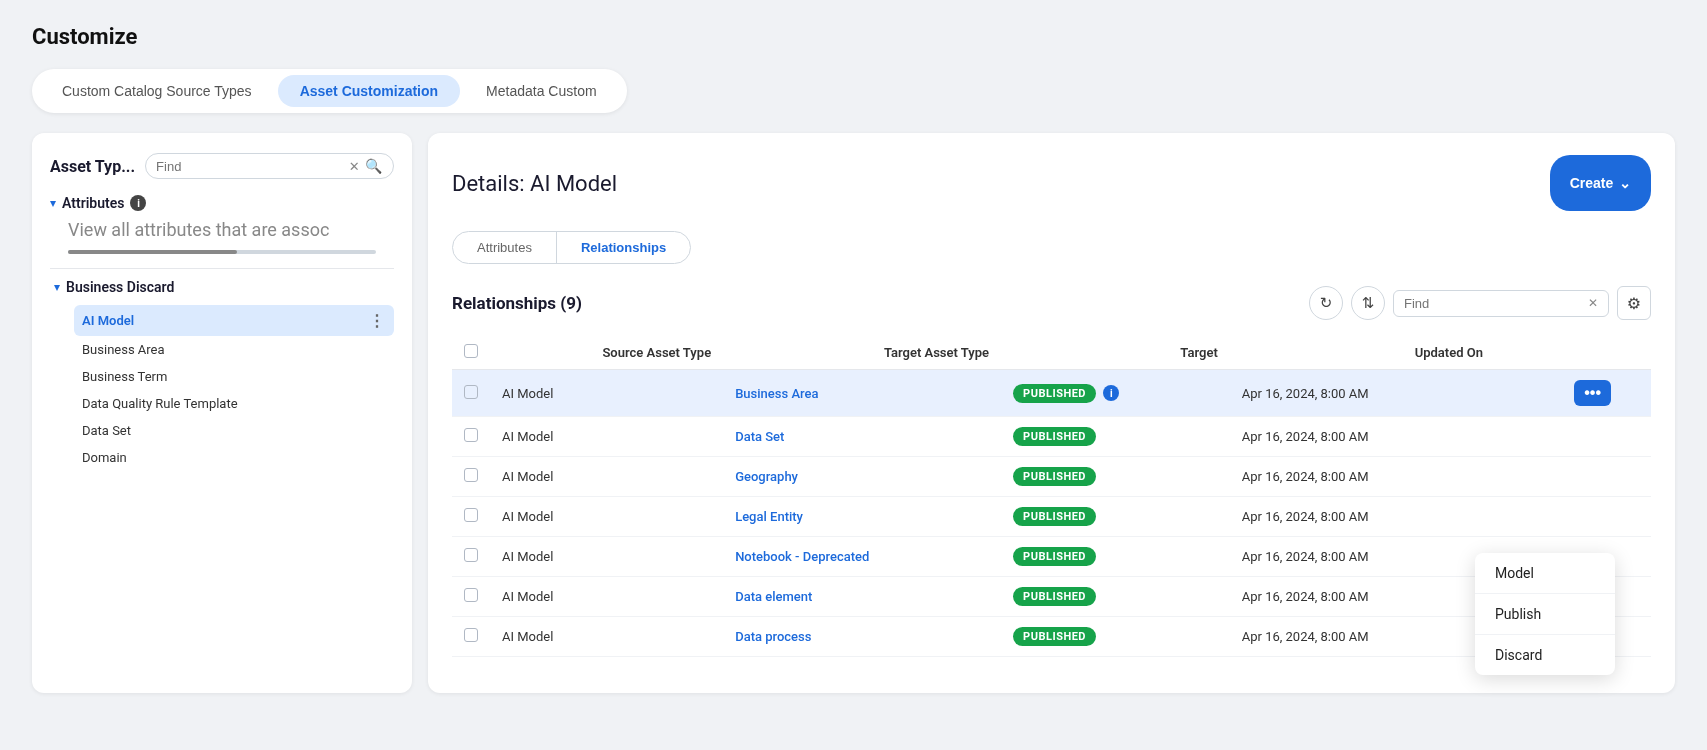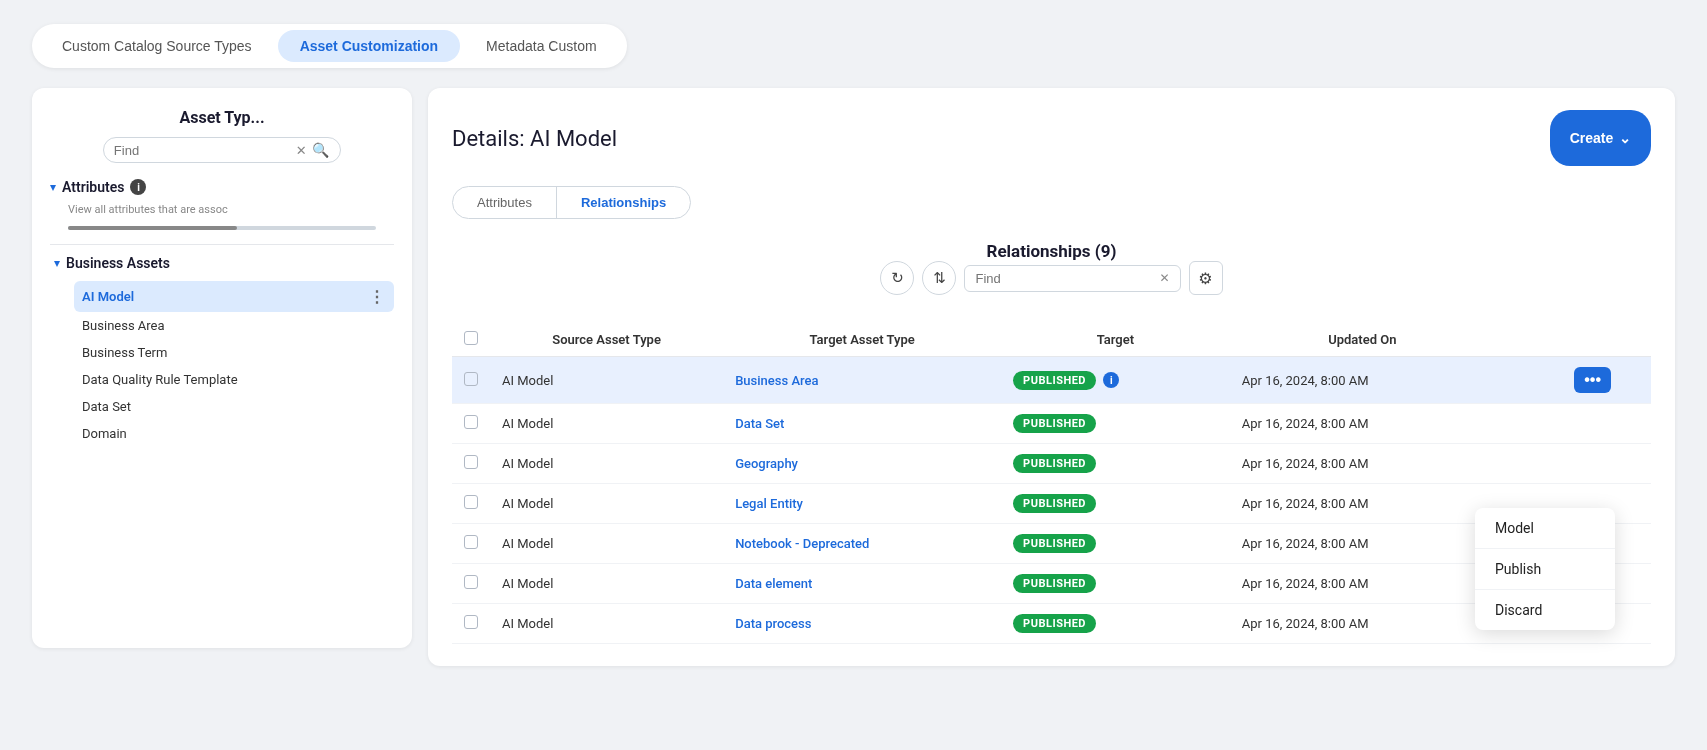--- a/index.html
+++ b/index.html
@@ -57,21 +57,20 @@
       padding: 20px 18px;
       min-height: 560px;
       flex-shrink: 0;
       box-shadow: 0 1px 4px rgba(0,0,0,0.07);
     }
     .left-panel-header {
       display: flex;
       align-items: center;
       gap: 10px;
       margin-bottom: 16px;
-      flex-direction: column;
     }
     .left-panel-title {
       font-size: 16px;
       font-weight: 700;
       white-space: nowrap;
     }
     .search-box {
       display: flex;
       align-items: center;
       border: 1px solid #d0d7de;
@@ -120,21 +119,21 @@
       width: 16px;
       height: 16px;
       border-radius: 50%;
       background: #444;
       color: #fff;
       font-size: 10px;
       font-weight: bold;
       cursor: pointer;
     }
     .section-desc {
-      font-size: 11px;
+      font-size: 18px;
       color: #888;
       margin-left: 18px;
       margin-bottom: 10px;
     }
     .progress-bar {
       height: 4px;
       background: #d0d7de;
       border-radius: 2px;
       margin: 0 18px 14px 18px;
     }
@@ -245,22 +244,21 @@
       color: #1d6adb;
       font-weight: 700;
     }
     .detail-tab:not(.active) {
       border-right: 1px solid #d0d7de;
     }
     .rel-header {
       display: flex;
       align-items: center;
       justify-content: space-between;
-      margin-bottom: 28px;
-      flex-direction: column;
+      margin-bottom: 16px;
     }
     .rel-title {
       font-size: 17px;
       font-weight: 700;
     }
     .rel-controls {
       display: flex;
       align-items: center;
       gap: 8px;
     }
@@ -309,21 +307,21 @@
     }
     
     .rel-table {
       width: 100%;
       border-collapse: collapse;
     }
     .rel-table thead tr {
       border-bottom: 1px solid #e5e7eb;
     }
     .rel-table thead th {
-      text-align: center;
+      text-align: right;
       padding: 8px 12px;
       font-size: 13px;
       font-weight: 600;
       color: #333;
     }
     .rel-table thead th:first-child {
       width: 36px;
     }
     .rel-table tbody tr {
       border-bottom: 1px solid #f0f2f5;
@@ -406,20 +404,21 @@
       border-radius: 3px;
       display: inline-block;
       cursor: pointer;
     }
   </style>
 </head>
 <body>
 
 <div class="page">
   
+  <h1 class="page-title">Customize</h1>
 
   
   <div class="tab-bar">
     <button class="tab-item">Custom Catalog Source Types</button>
     <button class="tab-item active">Asset Customization</button>
     <button class="tab-item">Metadata Custom</button>
   </div>
 
   
   <div class="main-content">
@@ -441,21 +440,21 @@
       </div>
       <div class="section-desc">View all attributes that are assoc</div>
       <div class="progress-bar">
         <div class="progress-bar-inner"></div>
       </div>
 
       <hr class="divider">
 
       <div class="sub-section-toggle">
         <span class="arrow">▾</span>
-        <span class="label">Business Assets</span>
+        <span class="label">Business Discard</span>
       </div>
 
       <ul class="asset-list">
         <li class="active">
           <span>AI Model</span>
           <span class="three-dots">⋮</span>
         </li>
         <li>
           <span>Business Area</span>
         </li>

